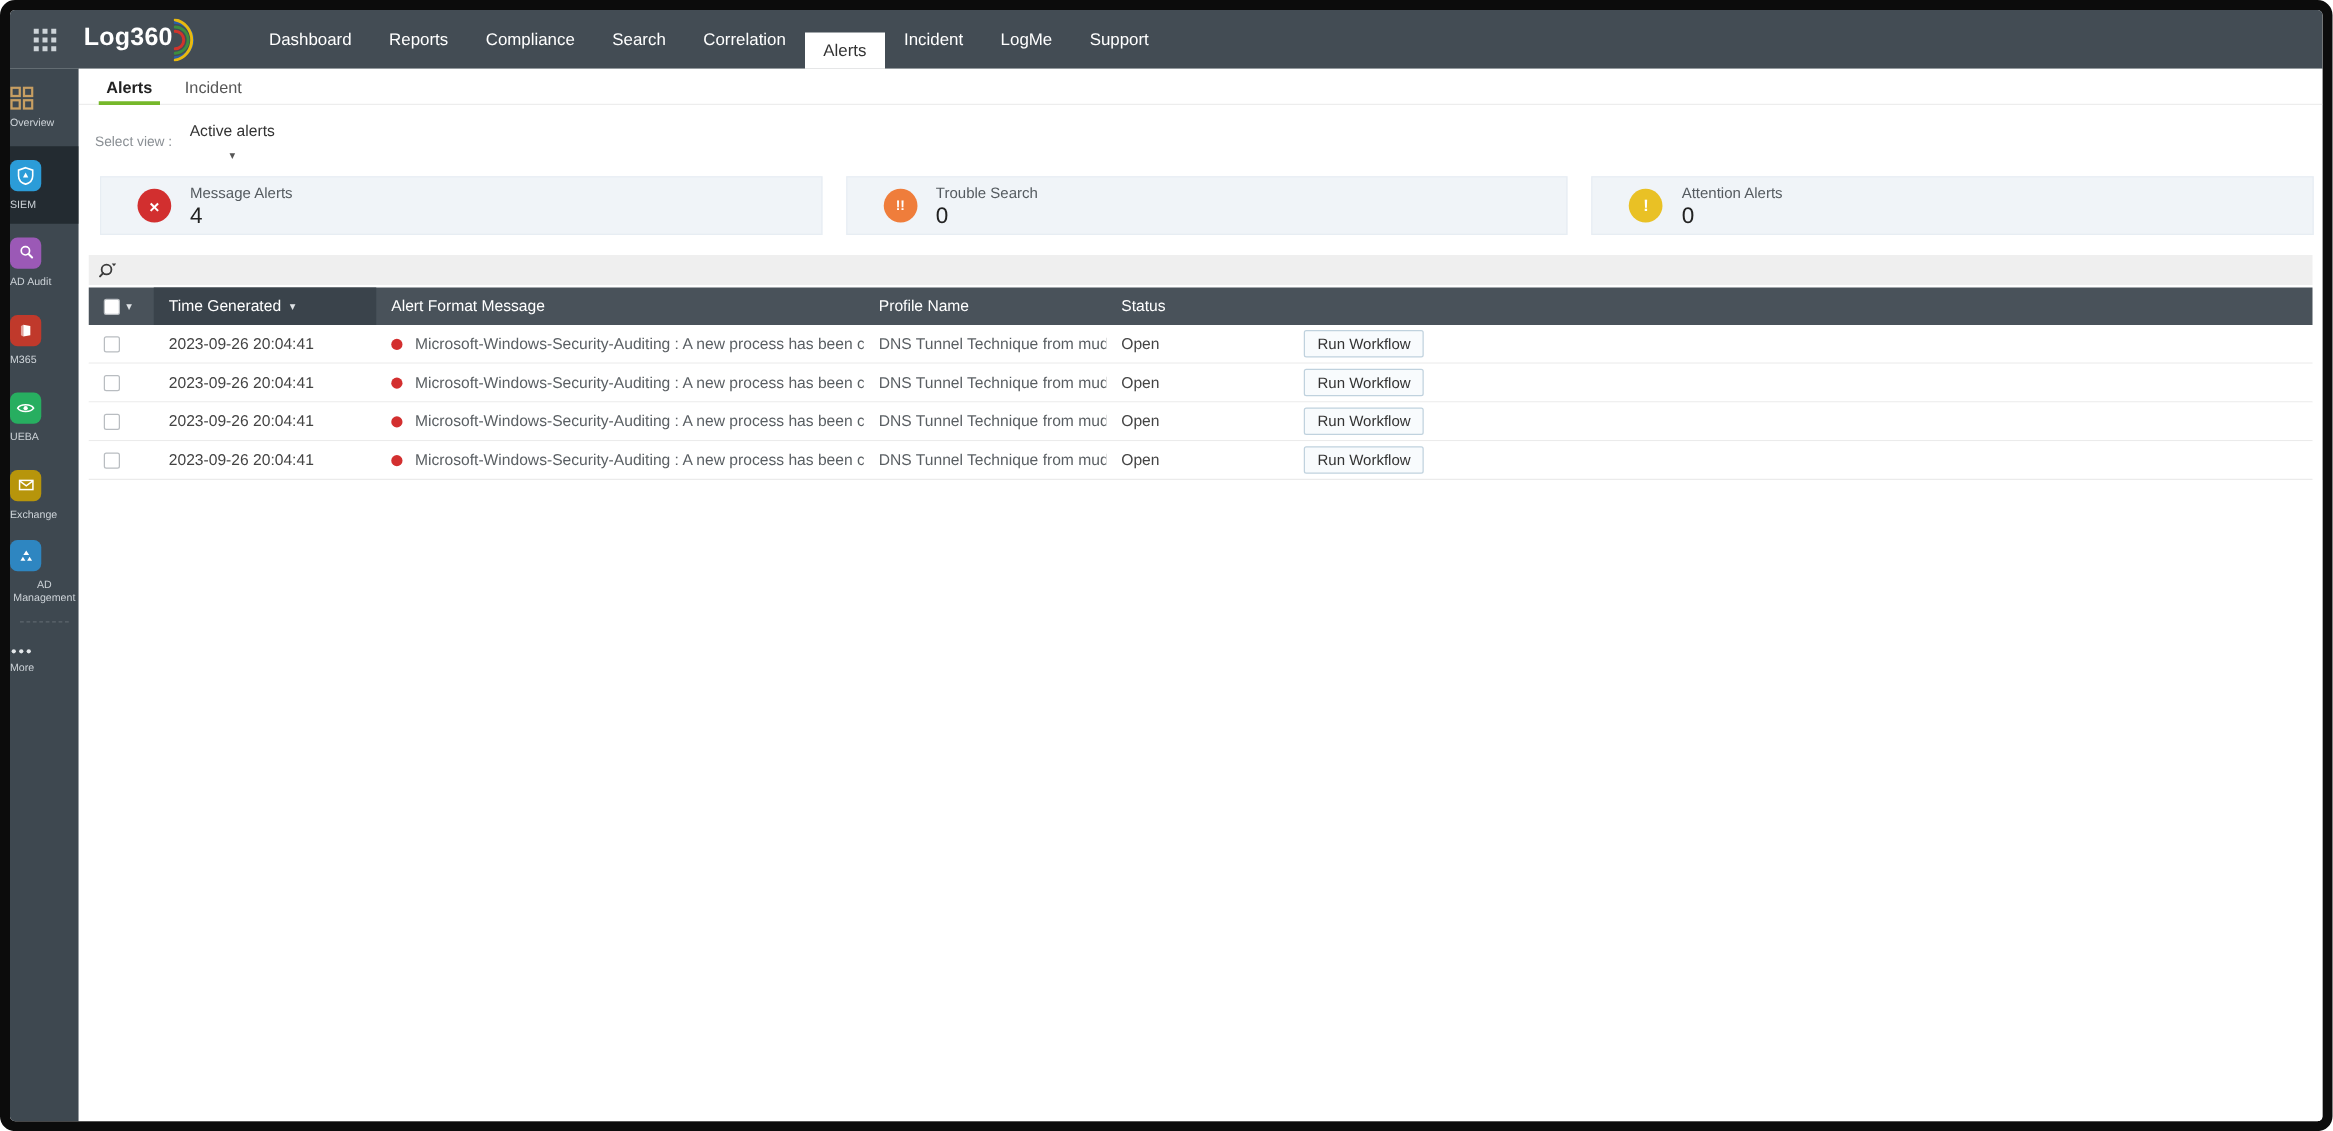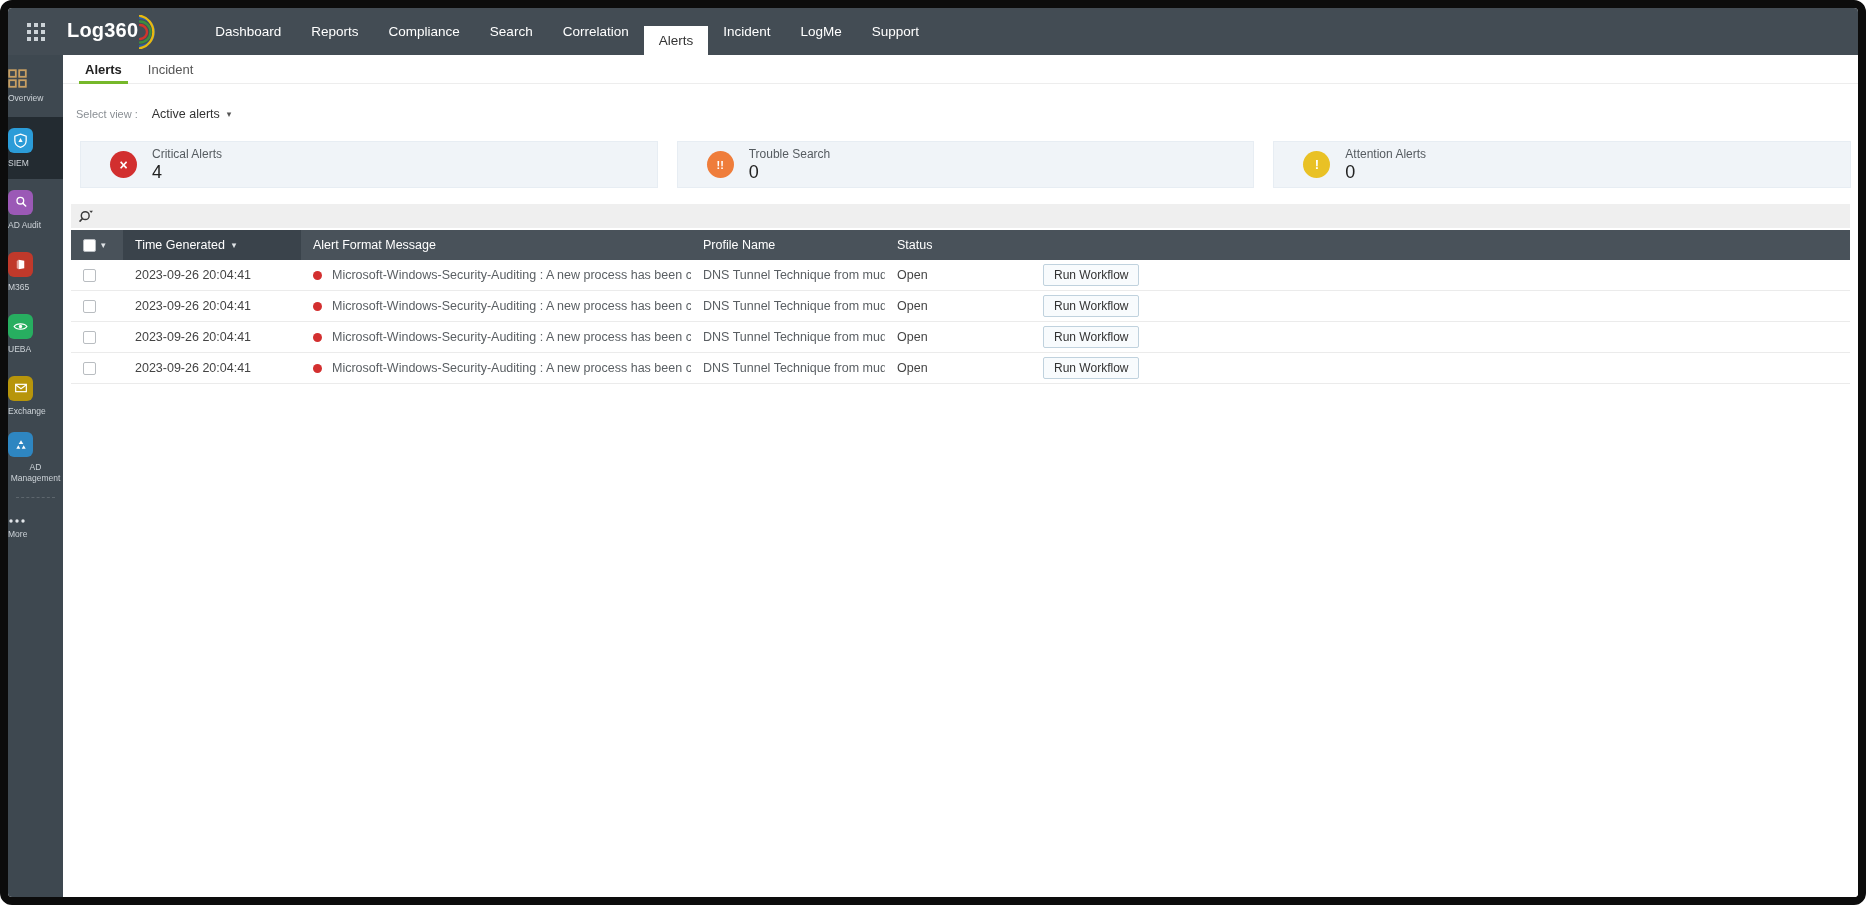--- a/index.html
+++ b/index.html
@@ -33,21 +33,21 @@
 
   
   .subtabs { height:29px; display:flex; align-items:stretch; padding-left:9px; border-bottom:1px solid #ededed; flex:none; }
   .subtab { padding:0 13px; display:flex; align-items:center; font-size:13px; color:#555; position:relative; cursor:pointer; }
   .subtab.active { font-weight:bold; color:#222; }
   .subtab.active::after { content:""; position:absolute; left:7px; right:7px; bottom:-1px; height:3px; background:var(--accent-green,#76b82a); }
 
   
   .view-row { margin:22px 0 20px 13px; display:flex; align-items:center; gap:14px; height:15px; flex:none; }
   .view-label { font-size:11px; color:#8a8f94; }
-  .view-value { font-size:12.5px; color:#333; display:flex; align-items:center; gap:7px; cursor:pointer; }
+  .view-value { font-size:12.5px; color:#333; display:flex; align-items:center; gap:7px; cursor:pointer;flex-direction:column; }
   .caret { font-size:9px; color:#555; }
 
   
   .cards { display:flex; gap:19px; margin:0 7px 0 17px; height:47px; flex:none; }
   .card { flex:1; background:var(--card-bg,#f0f4f8); border:1px solid #e7edf3; display:flex; align-items:center; padding-left:29px; gap:15px; cursor:pointer; }
   .card-ico { width:27px; height:27px; border-radius:50%; color:#fff; display:flex; align-items:center; justify-content:center; font-weight:bold; flex:none; }
   .ci-critical { background:var(--critical-red,#d22f2f); font-size:14px; }
   .ci-trouble { background:var(--trouble-orange,#ef7d3b); font-size:11px; letter-spacing:0; }
   .ci-attention { background:var(--attention-yellow,#e9c125); font-size:13px; }
   .card-title { font-size:12px; color:#555b60; }
@@ -213,21 +213,21 @@
         <span class="view-value">
           <span>Active alerts</span>
           <span class="caret">▾</span>
         </span>
       </div>
 
       <div class="cards">
         <div class="card">
           <span class="card-ico ci-critical">×</span>
           <span class="card-text">
-            <div class="card-title">Critical Alerts</div>
+            <div class="card-title">Message Alerts</div>
             <div class="card-value">4</div>
           </span>
         </div>
         <div class="card">
           <span class="card-ico ci-trouble">!!</span>
           <span class="card-text">
             <div class="card-title">Trouble Search</div>
             <div class="card-value">0</div>
           </span>
         </div>

